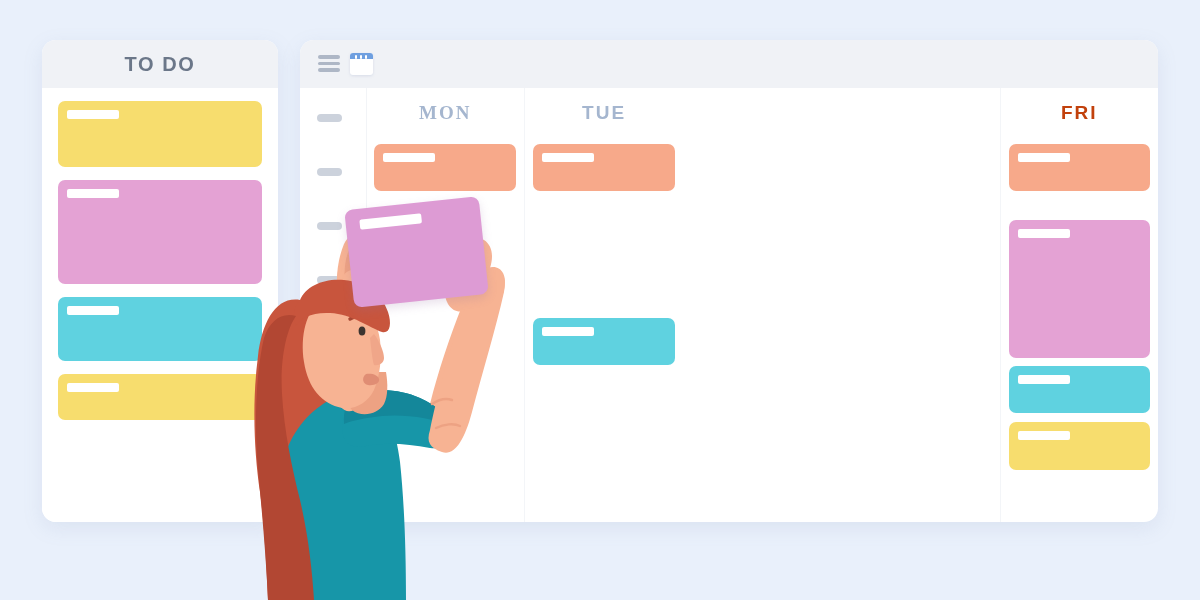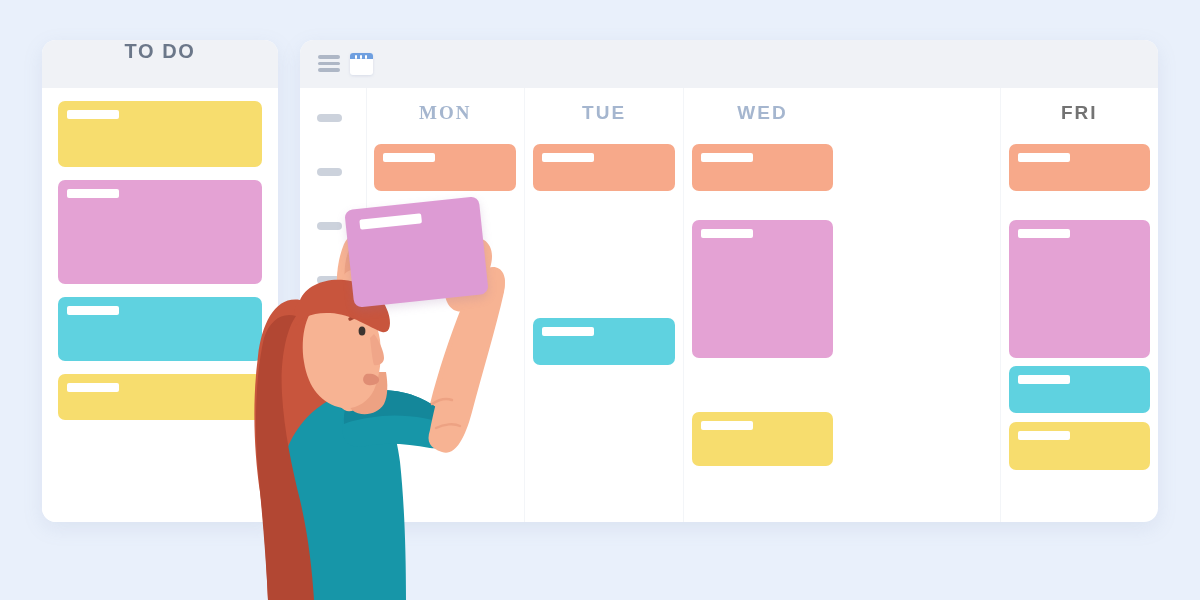--- a/index.html
+++ b/index.html
@@ -36,21 +36,21 @@
     box-shadow: 0 6px 20px rgba(120,140,180,0.13);
     overflow: hidden;
   }
   #todo-header {
     position: absolute;
     left: 0; top: 0;
     width: 100%;
     height: 48px;
     background: #f0f2f6;
     display: flex;
-    align-items: flex-start;
+    align-items: center;
     justify-content: center;
   }
   #todo-title {
     font-size: 20px;
     letter-spacing: 1.6px;
     font-weight: bold;
     color: #6b7789;
   }
   #todo-body {
     position: absolute;
@@ -285,36 +285,22 @@
           <div class="col-head" style="color: rgb(165, 182, 207);">TUE</div>
           <div class="col-cards">
             <div class="card" style="background: rgb(247, 169, 138); top: 0px; height: 47px;">
               <div class="card-line"></div>
             </div>
             <div class="card" style="background: rgb(95, 210, 224); top: 174px; height: 47px;">
               <div class="card-line"></div>
             </div>
           </div>
         </div>
-        <div class="col" style="left: 316.8px; width: 158.4px;">
-          <div class="col-head" style="color: rgb(165, 182, 207);">WED</div>
-          <div class="col-cards">
-            <div class="card" style="background: rgb(247, 169, 138); top: 0px; height: 47px;">
-              <div class="card-line"></div>
-            </div>
-            <div class="card" style="background: rgb(228, 162, 212); top: 76px; height: 138px;">
-              <div class="card-line"></div>
-            </div>
-            <div class="card" style="background: rgb(247, 221, 110); top: 268px; height: 54px;">
-              <div class="card-line"></div>
-            </div>
-          </div>
-        </div>
         <div class="col" style="left: 633.6px; width: 158.4px;">
-          <div class="col-head" style="color: #737373;">FRI</div>
+          <div class="col-head" style="color: #c2410c;">FRI</div>
           <div class="col-cards">
             <div class="card" style="background: rgb(247, 169, 138); top: 0px; height: 47px;">
               <div class="card-line"></div>
             </div>
             <div class="card" style="background: rgb(228, 162, 212); top: 76px; height: 138px;">
               <div class="card-line"></div>
             </div>
             <div class="card" style="background: rgb(95, 210, 224); top: 222px; height: 47px;">
               <div class="card-line"></div>
             </div>

